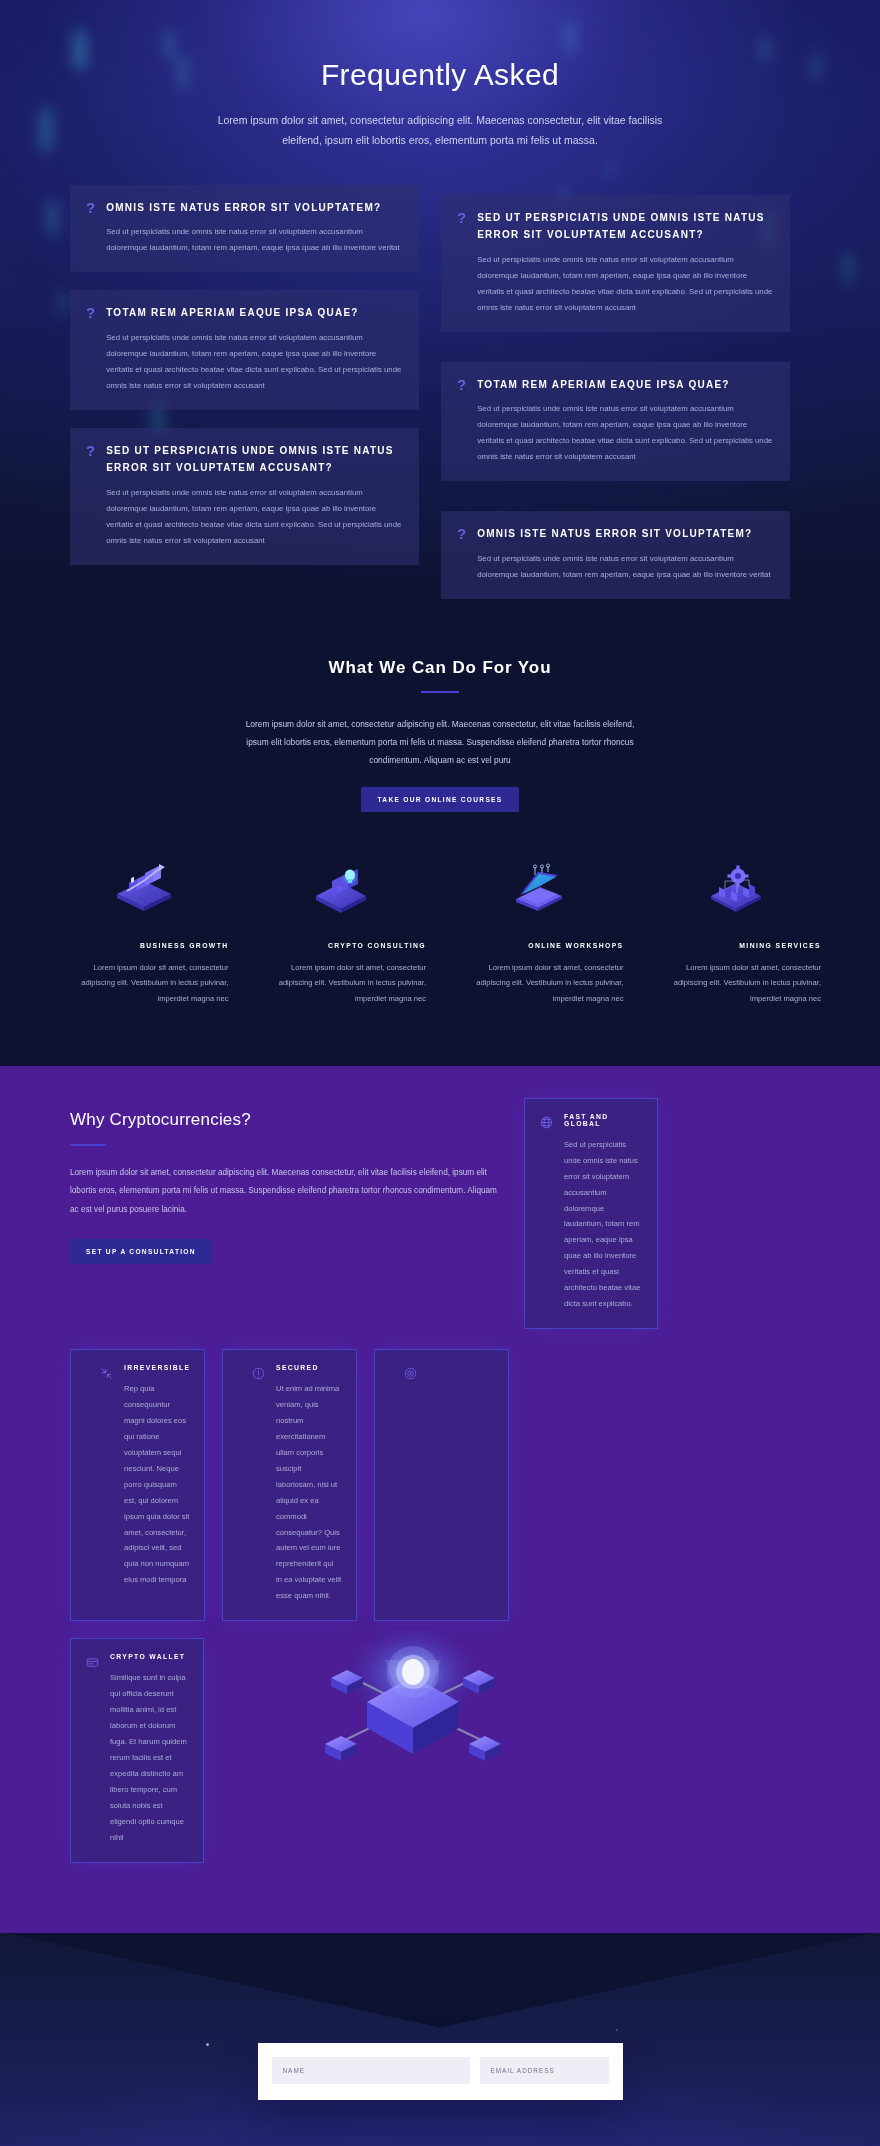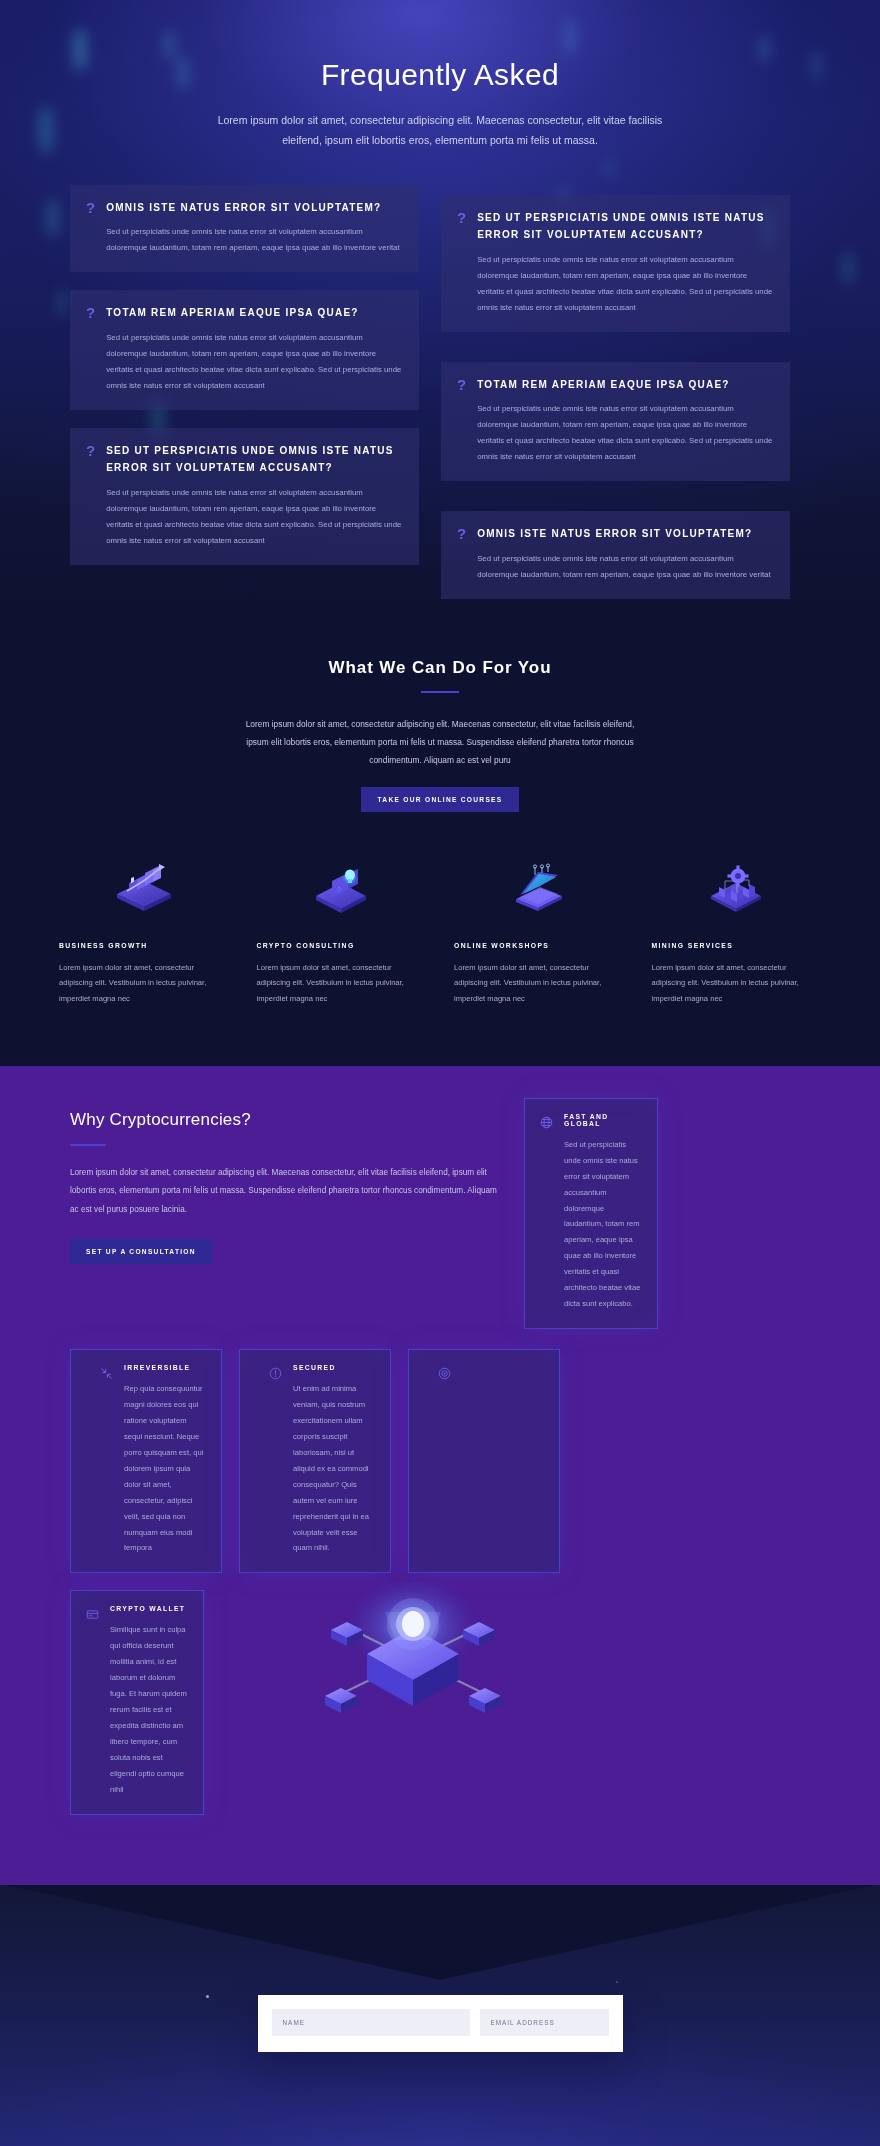--- a/index.html
+++ b/index.html
@@ -133,21 +133,21 @@
     cursor: pointer;
     font-family: "Liberation Sans", sans-serif;
   }
   .btn-wrap { text-align: center; margin-top: 18px; }
 
   .svc-row {
     display: flex;
     width: 790px;
     margin: 48px auto 0;
   }
-  .svc { width: 25%; text-align: left; padding: 0 14px; }
+  .svc { width: 25%; text-align: right; padding: 0 14px; }
   .svc-icon { height: 62px; display: flex; align-items: center; justify-content: center; }
   .svc-name {
     margin-top: 20px;
     font-size: 6.8px;
     font-weight: 700;
     letter-spacing: 1.4px;
     color: #ffffff;
     text-transform: uppercase;
   }
   .svc-desc {
@@ -201,21 +201,21 @@
   }
   .gc-text {
     margin-top: 10px;
     font-size: 7.6px;
     line-height: 2.1;
     color: #a9add6;
   }
   .why-right { width: 134px; }
 
   .why-cards { display: flex; gap: 17px; margin-top: 20px; }
-  .why-cards .glow-card { width: 152px; padding-left: 29px; }
+  .why-cards .glow-card { width: 135px; padding-left: 29px; }
 
   .why-bottom { display: flex; gap: 27px; margin-top: 17px; align-items: flex-start; }
   .wallet-card { width: 134px; }
   .hero-art { flex: 1 1 auto; position: relative; height: 140px; }
 
   
   .contact {
     position: relative;
     width: 880px;
     height: 560px;

